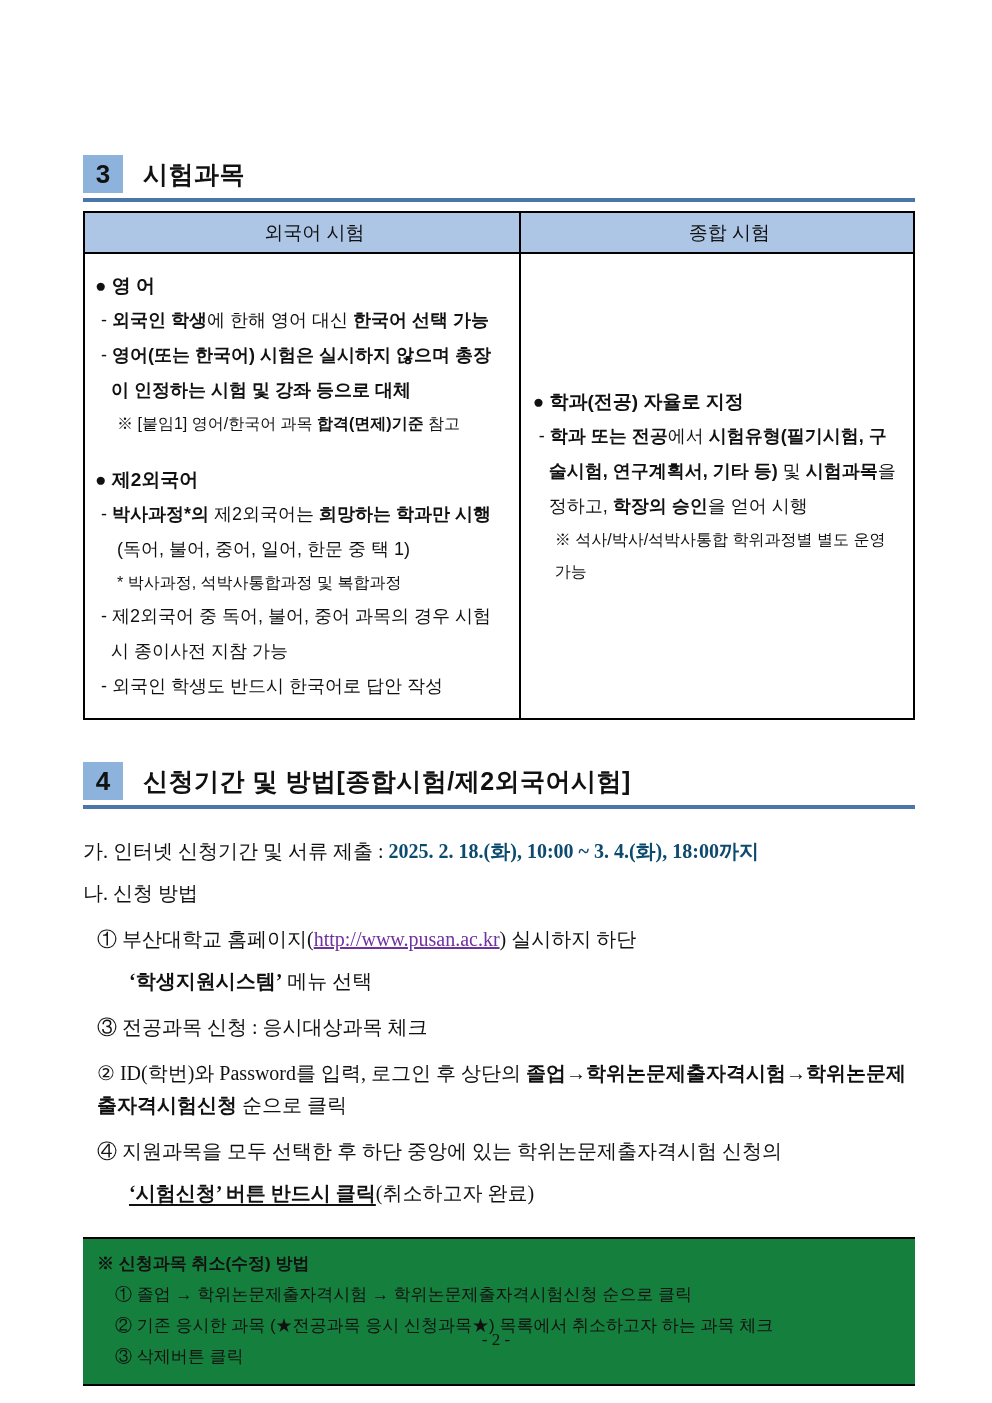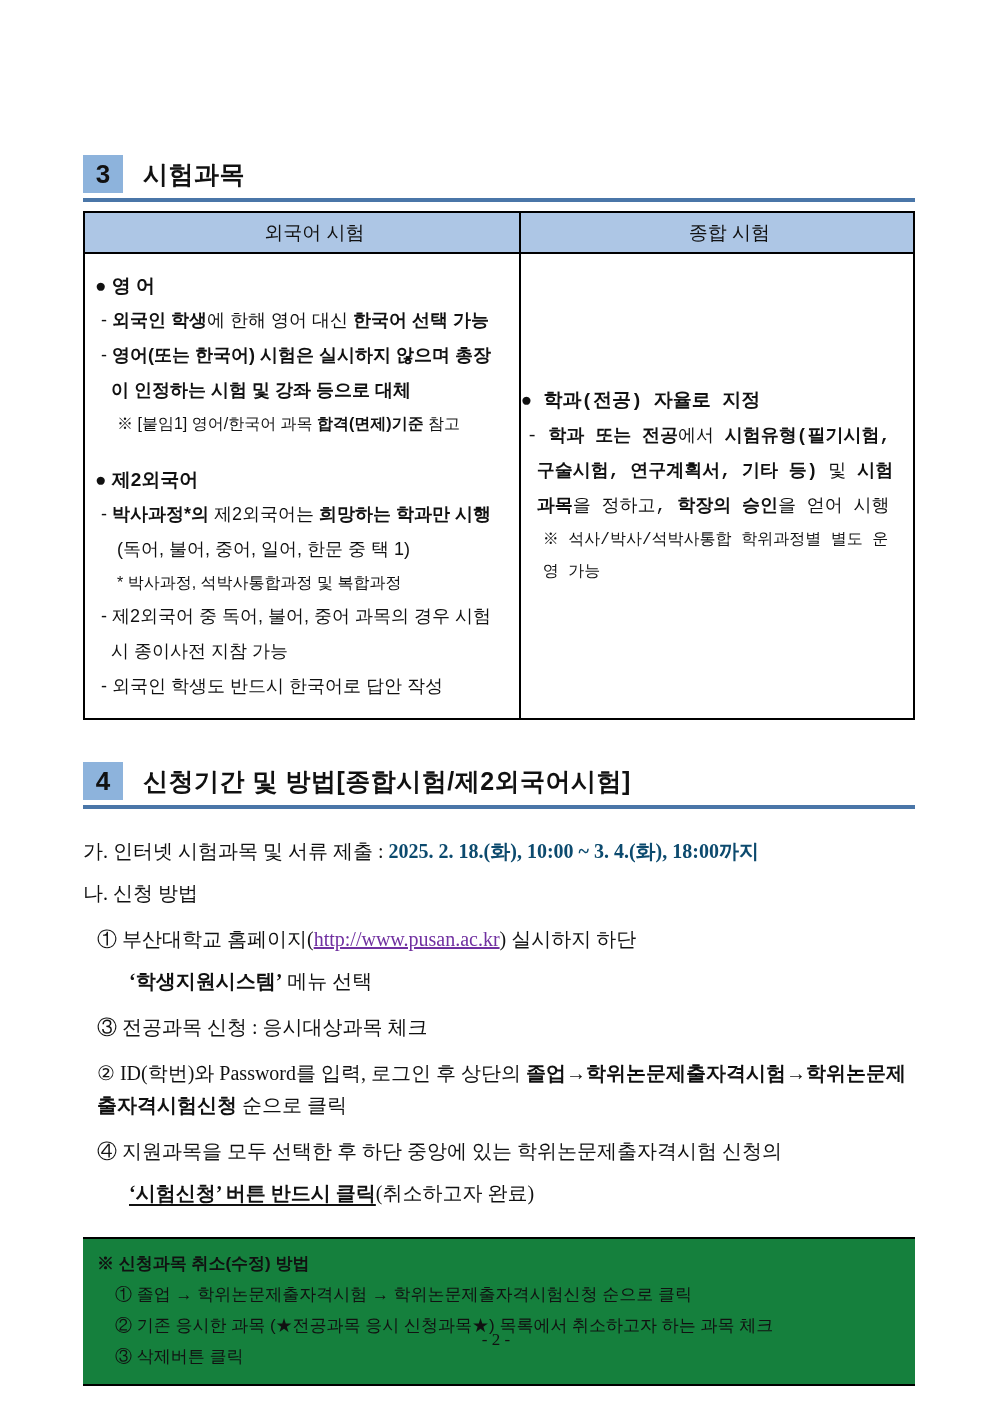--- a/index.html
+++ b/index.html
@@ -33,21 +33,21 @@
     table-layout:fixed;
   }
   .exam-table th {
     background:#ADC6E5; border:2px solid #000;
     height:41px; font-size:19px; font-weight:normal; text-align:center;padding-left:26px;
   }
   .exam-table td {
     border:2px solid #000; padding:14px 10px 14px 10px;
     font-size:18px; vertical-align:top;
   }
-  .exam-table td.right-cell { vertical-align:middle; padding-left:0;font-family:Liberation Mono, monospace; }
+  .exam-table td.right-cell { vertical-align:middle; padding-left:12px; }
   .col-left { width:52.5%; }
 
   .tl { line-height:35px; }
   .bullet-line { font-weight:bold; font-size:19px; }
   .hang { padding-left:16px; text-indent:-10px; }
   .hang2 { padding-left:22px; }
   .small { font-size:16px; line-height:32px; }
   .b { font-weight:bold; }
   .gap { height:22px; }
   .s4-body { margin-top:26px; font-family:"Liberation Serif", serif; font-size:20px; }
@@ -118,21 +118,21 @@
         </tr>
       </tbody>
     </table>
 
     <div class="sec-header" style="margin-top:42px;">
       <div class="sec-num">4</div>
       <div class="sec-title">신청기간 및 방법[종합시험/제2외국어시험]</div>
     </div>
 
     <div class="s4-body">
-      <div class="s4-line"><span>가. 인터넷 시험과목 및 서류 제출 : </span><span class="red">2025. 2. 18.(화), 10:00 ~ 3. 4.(화), 18:00까지</span></div>
+      <div class="s4-line"><span>가. 인터넷 신청기간 및 서류 제출 : </span><span class="red">2025. 2. 18.(화), 10:00 ~ 3. 4.(화), 18:00까지</span></div>
       <div class="s4-line">나. 신청 방법</div>
 
       <div class="s4-line s4-item"><span>① 부산대학교 홈페이지(</span><a class="link" href="#">http://www.pusan.ac.kr</a><span>) 실시하지 하단</span></div>
       <div class="s4-line s4-cont"><span class="b">‘학생지원시스템’</span><span> 메뉴 선택</span></div>
 
       <div class="s4-line s4-item">③ 전공과목 신청 : 응시대상과목 체크</div>
 
       <div class="s4-line s4-item"><span>② ID(학번)와 Password를 입력, 로그인 후 상단의 </span><span class="b">졸업→학위논문제출자격시험→학위논문제출자격시험신청</span><span> 순으로 클릭</span></div>
 
       <div class="s4-line s4-item">④ 지원과목을 모두 선택한 후 하단 중앙에 있는 학위논문제출자격시험 신청의</div>

